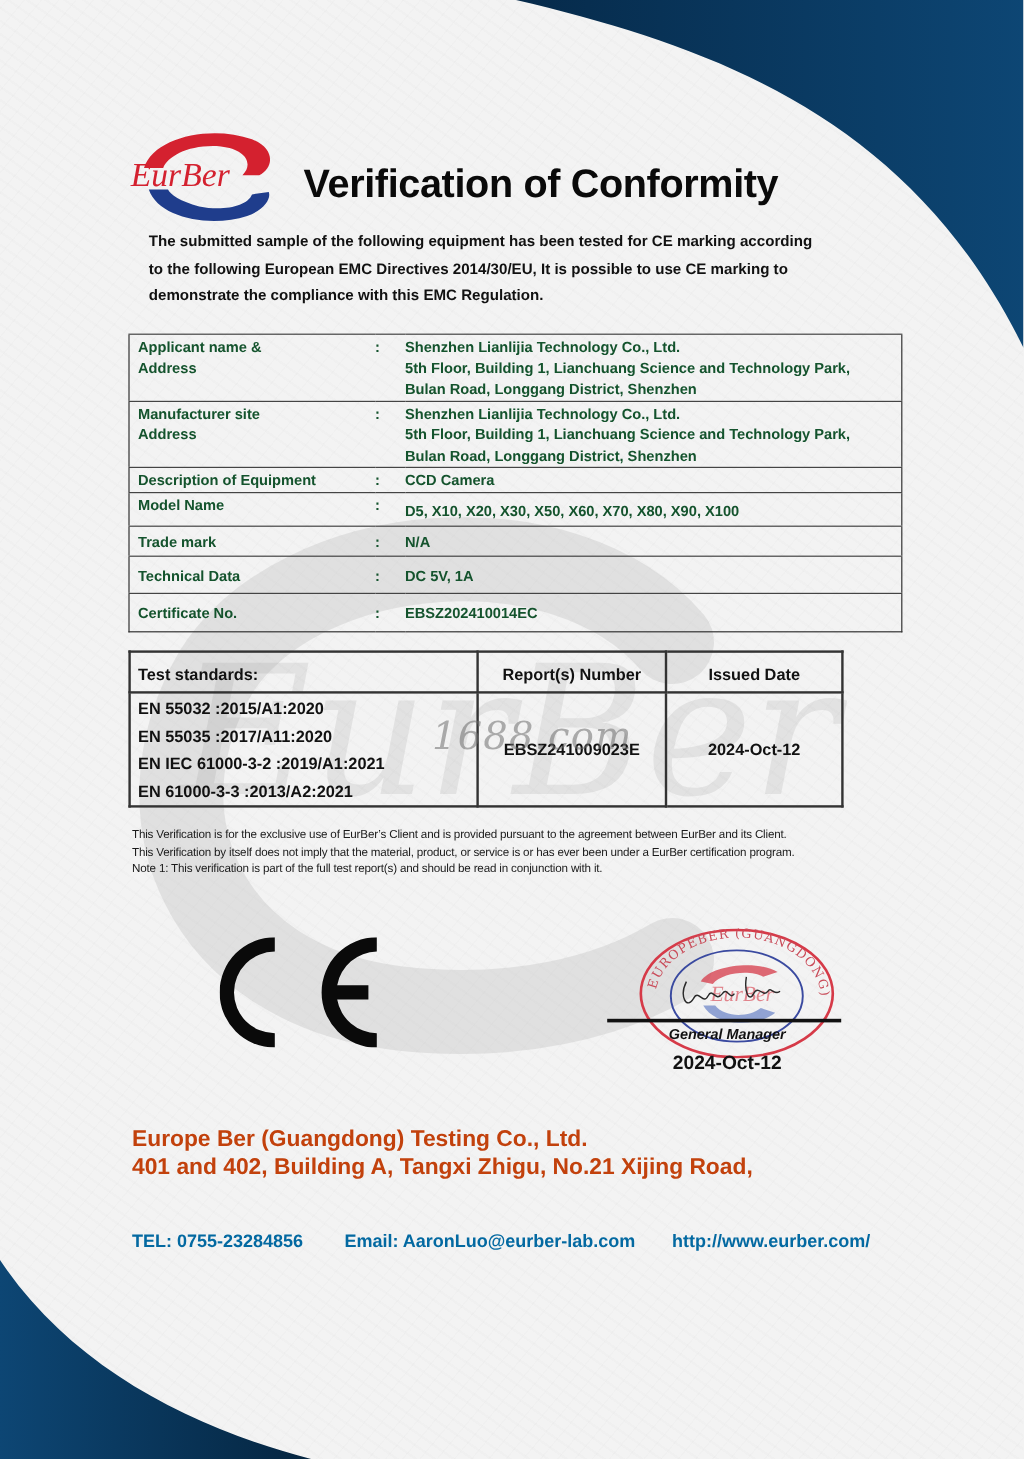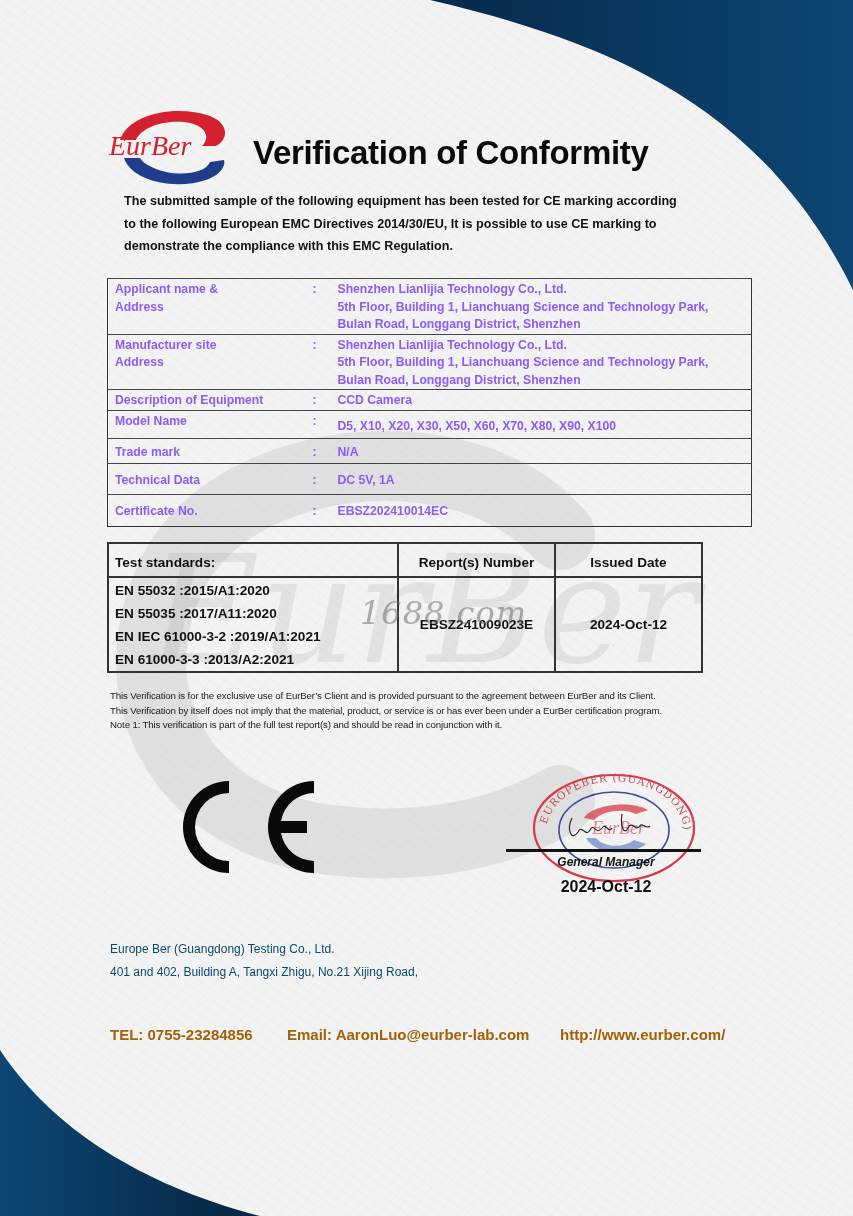--- a/index.html
+++ b/index.html
@@ -26,21 +26,21 @@
       color: #0a0a0a; white-space: nowrap;
     }
     .intro {
       position: absolute; left: 124px; top: 190px; width: 600px;
       font-size: 12.6px; font-weight: bold; line-height: 22.5px; color: #111;
     }
 
     table.info {
       position: absolute; left: 107px; top: 278px; width: 645px;
       border-collapse: collapse; border: 1.5px solid #333;
-      font-size: 12.2px; font-weight: bold; color: #8b5cf6;
+      font-size: 12.2px; font-weight: bold; color: #14532d;
     }
     table.info td { border-top: 1px solid #444; vertical-align: top; padding: 2px 0 0 0; line-height: 17.5px; }
     table.info td.lbl { width: 205px; padding-left: 7px; }
     table.info td.sep { width: 25px; }
     table.info tr.r1 td { height: 54px; }
     table.info tr.r2 td { height: 54px; }
     table.info tr.r3 td { height: 21px; }
     table.info tr.r4 td { height: 28px; }
     table.info tr.r5 td { height: 25px; padding-top: 5px; }
     table.info tr.r6 td { height: 31px; padding-top: 8px; margin-left: 20px; }
@@ -82,25 +82,25 @@
       position: absolute; left: 506px; top: 855px; width: 200px; text-align: center;
       font-size: 12px; font-weight: bold; color: #111; font-style: italic;
     }
     .gm-date {
       position: absolute; left: 506px; top: 878px; width: 200px; text-align: center;
       font-size: 16px; font-weight: bold; color: #111;
     }
 
     .company {
       position: absolute; left: 110px; top: 938px; width: 600px;
-      font-size: 12px; font-weight: normal; line-height: 23px; color: #0c4a6e;
+      font-size: 19px; font-weight: bold; line-height: 23px; color: #c2410c;
     }
     .contact {
       position: absolute; left: 110px; top: 1026px; width: 660px;
-      font-size: 15px; font-weight: bold; color: #a16207; white-space: nowrap;
+      font-size: 15px; font-weight: bold; color: #0369a1; white-space: nowrap;
     }
     .contact span { display: inline-block; }
     .contact .tel { width: 177px; }
     .contact .email { width: 273px; }
   </style>
 </head>
 <body>
 
 <div class="bg-texture"></div>
 

